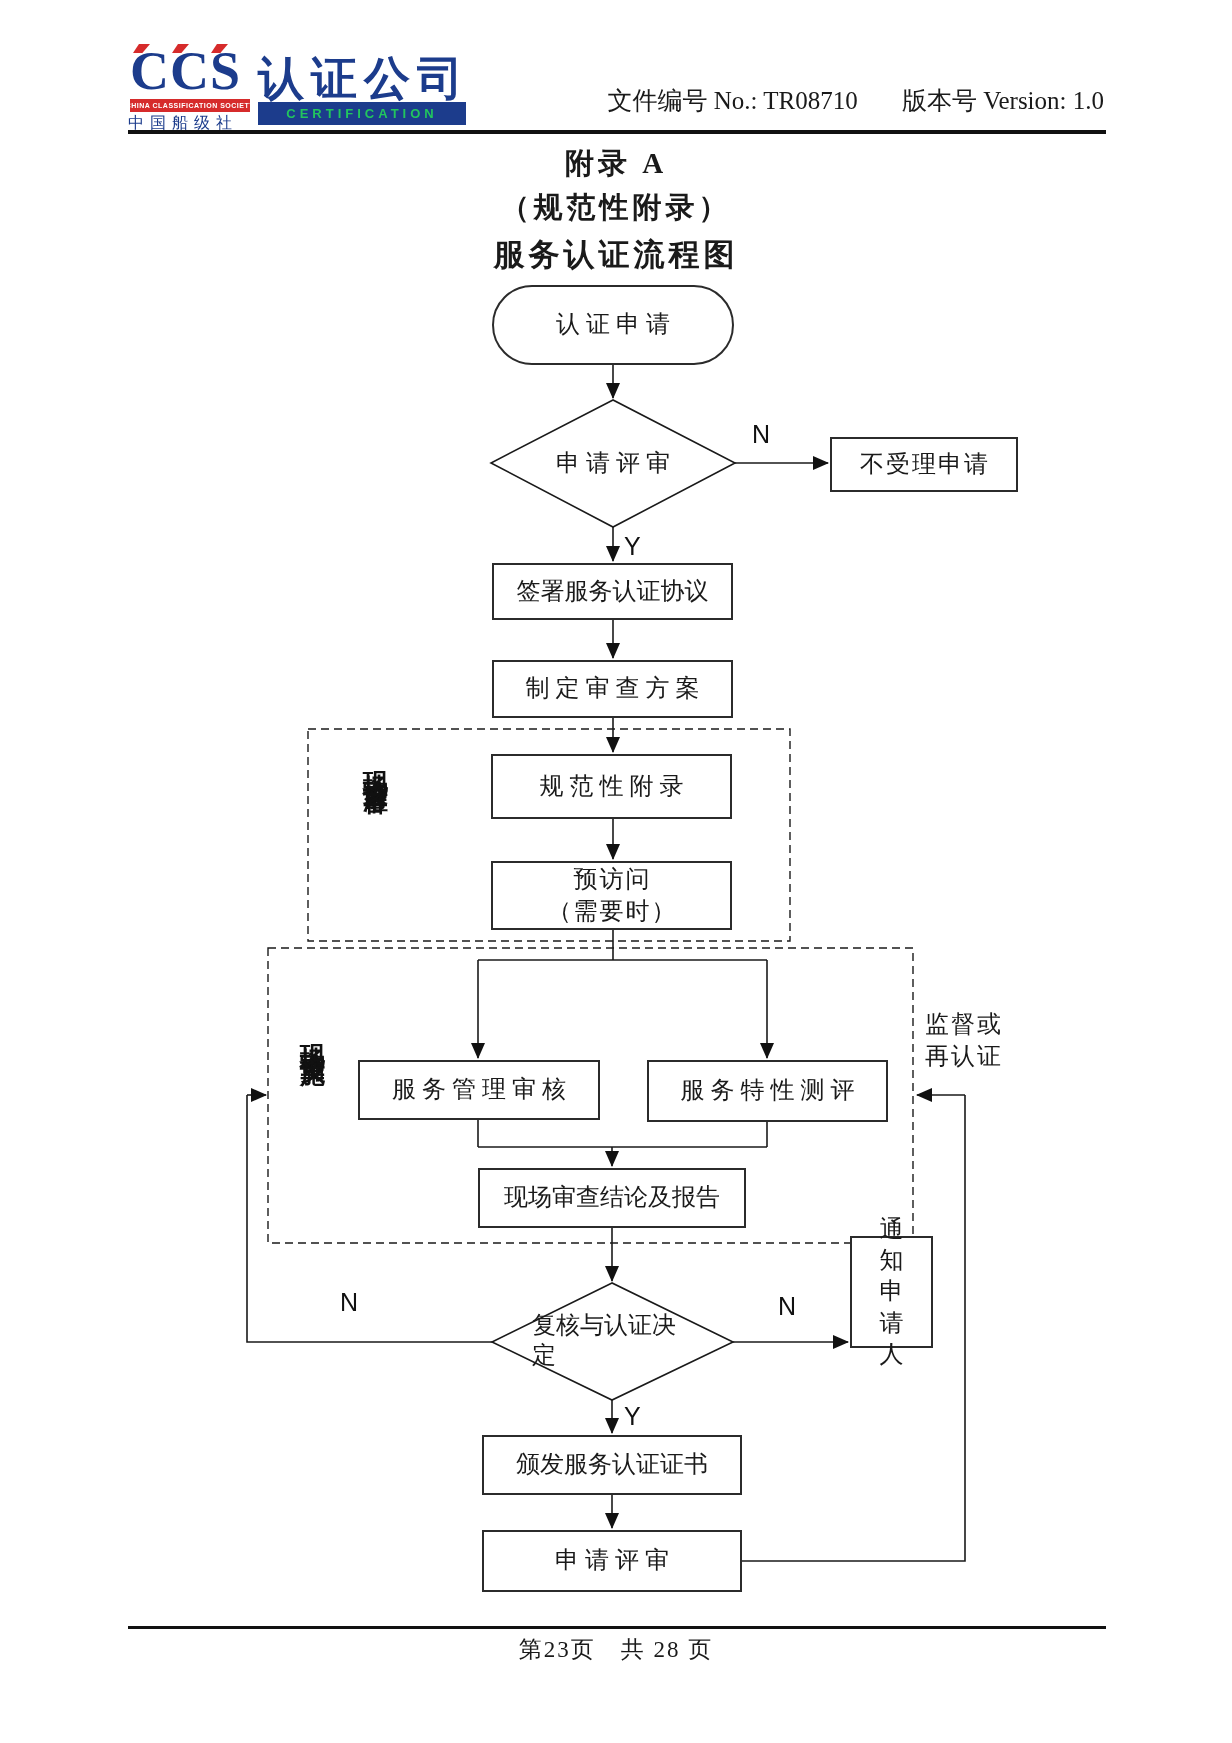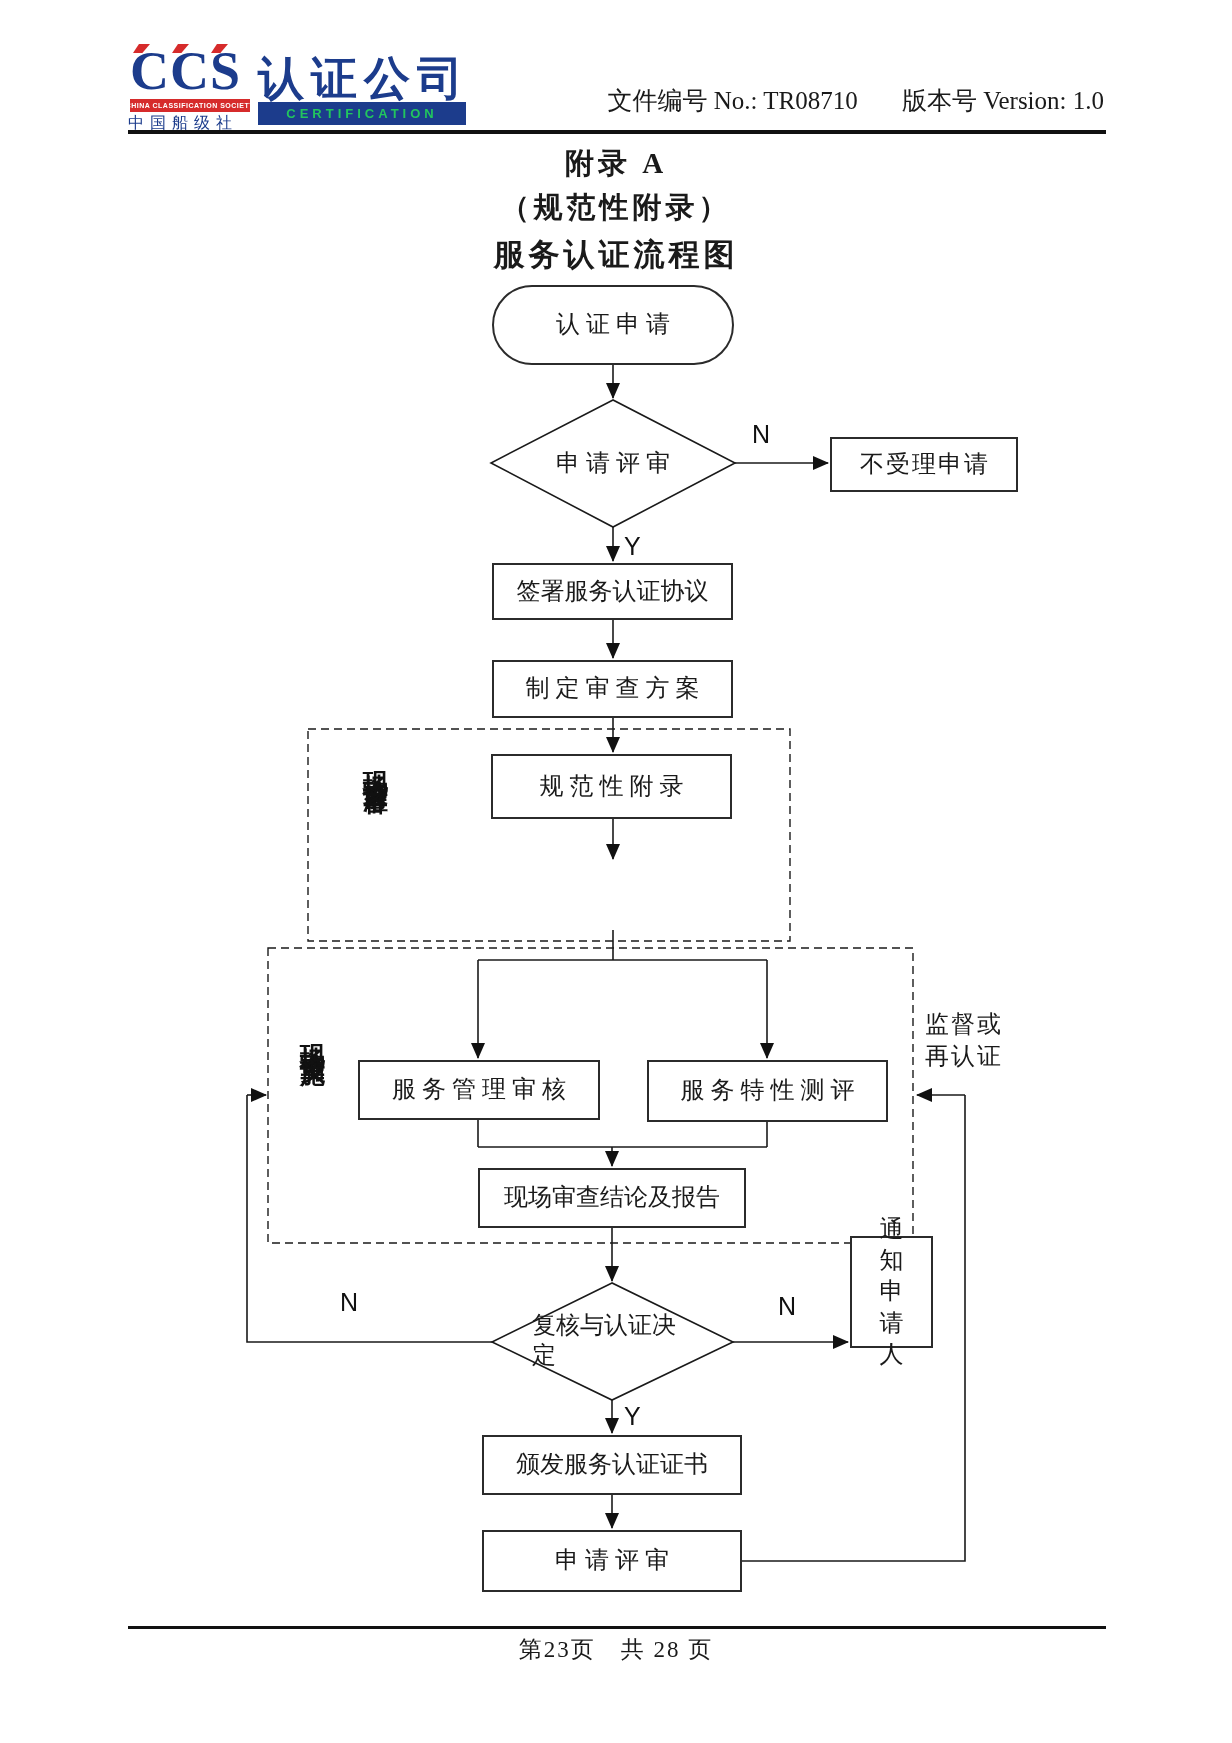--- a/index.html
+++ b/index.html
@@ -171,20 +171,24 @@
   <div class="fbox sp2" style="left:830px;top:437px;width:188px;height:55px;">不受理申请</div>
 
   <div class="fbox" style="left:492px;top:563px;width:241px;height:57px;">签署服务认证协议</div>
 
   <div class="fbox sp" style="left:492px;top:660px;width:241px;height:58px;">制定审查方案</div>
 
   <div class="vlabel" style="left:360px;top:752px;height:172px;">现场审查前准备</div>
 
   <div class="fbox sp" style="left:491px;top:754px;width:241px;height:65px;">规范性附录</div>
 
+  <div class="fbox" style="left:491px;top:861px;width:241px;height:69px;flex-direction:column;">
+    <span class="sp2">预访问</span>
+    <span class="sp2">（需要时）</span>
+  </div>
 
   <div class="vlabel" style="left:297px;top:1025px;height:150px;">现场审查实施</div>
 
   <div class="fbox sp" style="left:358px;top:1060px;width:242px;height:60px;">服务管理审核</div>
 
   <div class="fbox sp" style="left:647px;top:1060px;width:241px;height:62px;">服务特性测评</div>
 
   <div class="fbox" style="left:478px;top:1168px;width:268px;height:60px;">现场审查结论及报告</div>
 
   <div class="dlabel" style="left:532px;top:1305px;width:160px;height:70px;">复核与认证决定</div>

